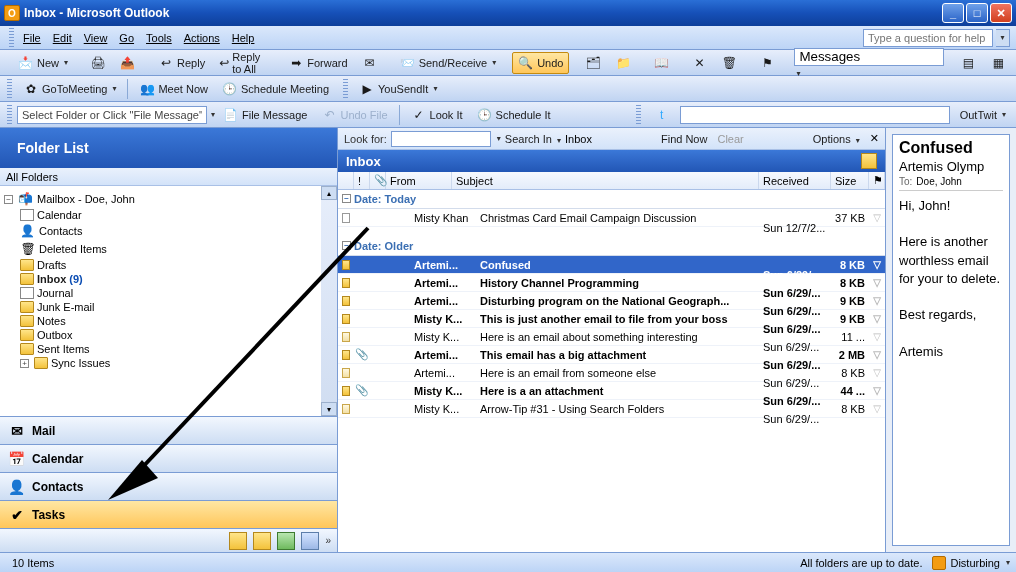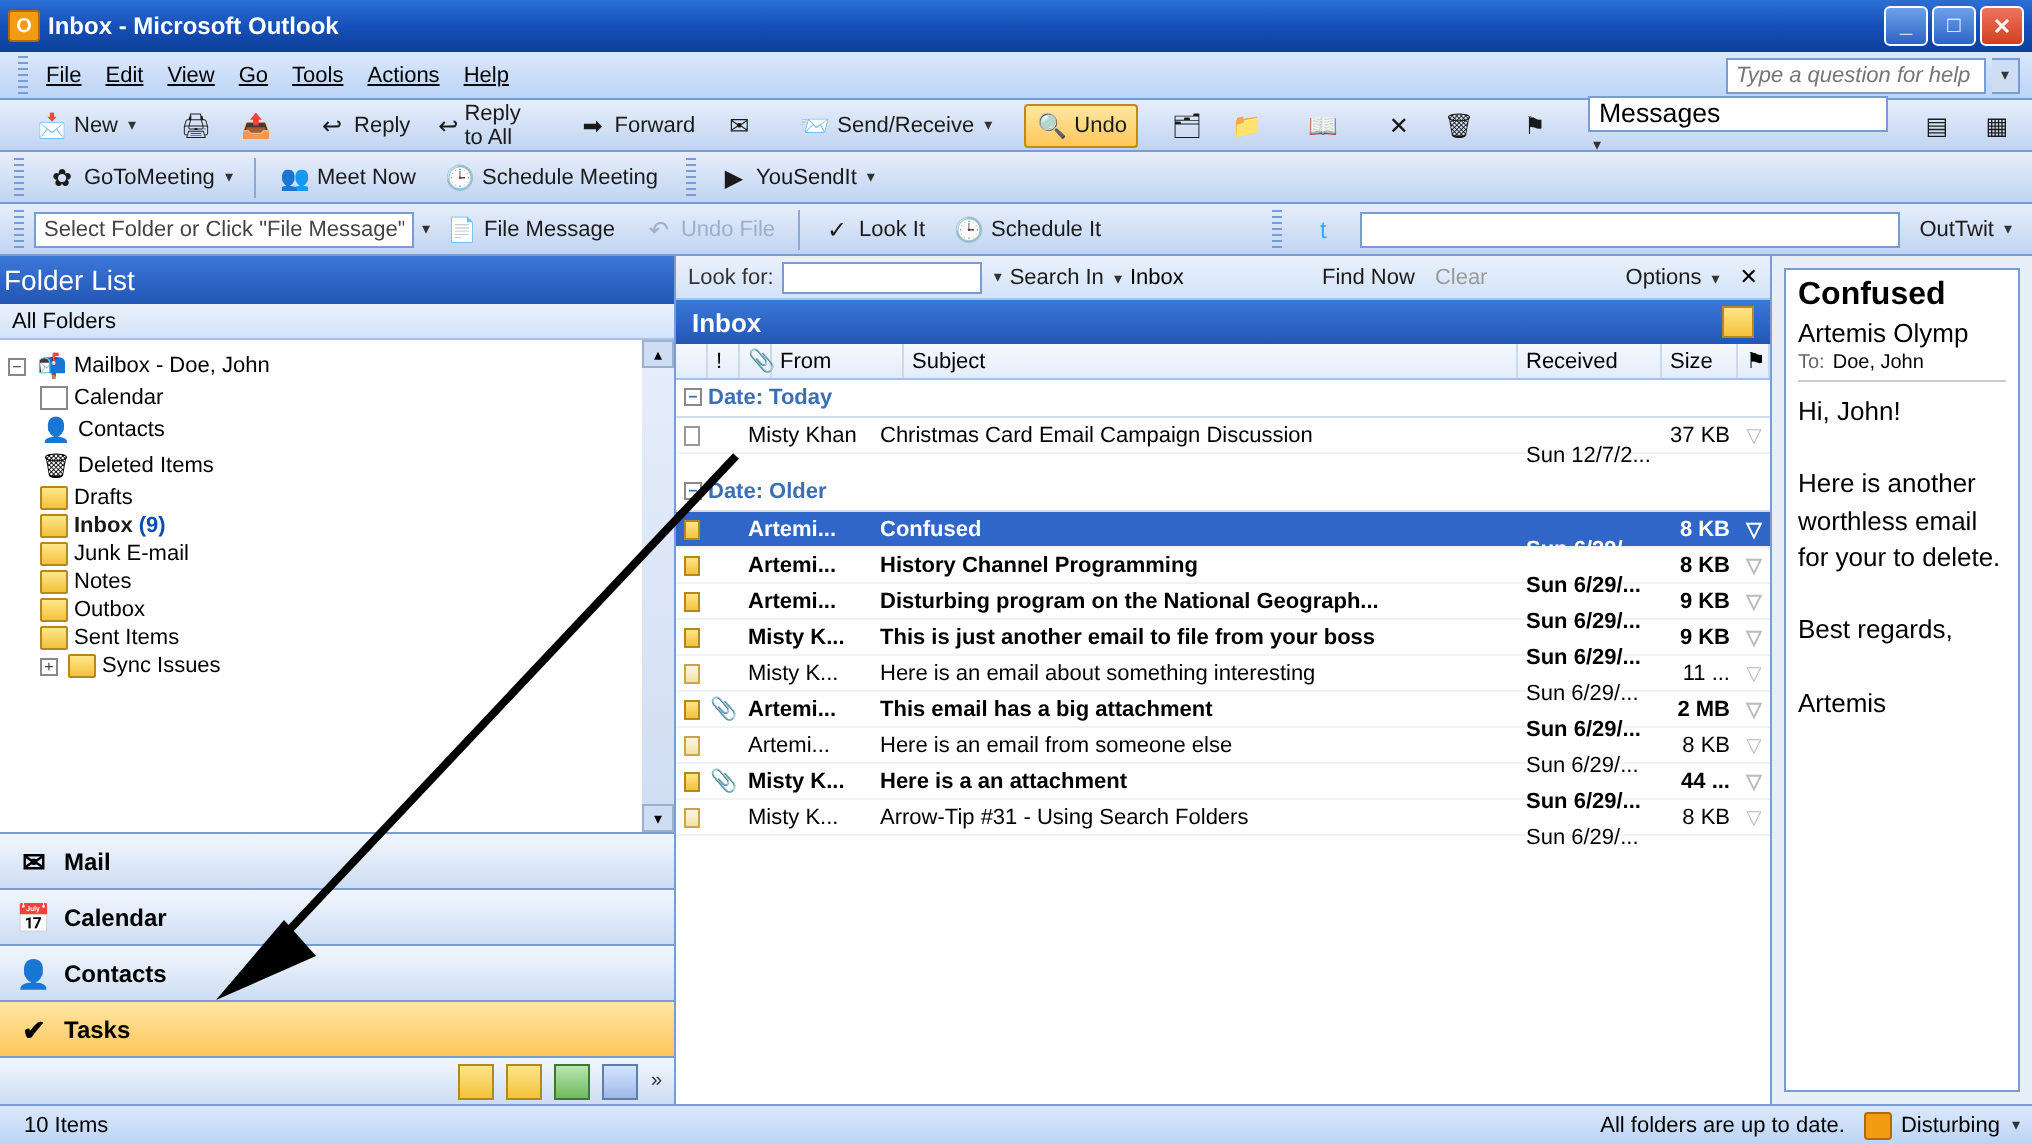--- a/index.html
+++ b/index.html
@@ -8,38 +8,38 @@
   .titlebar { height: 26px; background: linear-gradient(to bottom, #2a6fd6 0%, #1650b8 50%, #0d3f9a 100%); display: flex; align-items: center; padding: 0 4px; color:#fff;}
   .app-icon { width:16px; height:16px; background:#f39c12; border:1px solid #b36b00; display:flex; align-items:center; justify-content:center; color:#fff; font-weight:bold; font-size:10px; border-radius:2px; margin-right:4px;}
   .titlebar .title { font-weight:bold; font-size:12px;}
   .titlebar .spacer { flex:1; }
   .winbtn { width:22px; height:20px; margin-left:2px; border:1px solid #fff; border-radius:3px; background:linear-gradient(#6fa1ea,#2b64c7); display:flex; align-items:center; justify-content:center; color:#fff; font-weight:bold; font-size:11px;}
   .winbtn.close{ background:linear-gradient(#f07460,#d13f1f); border-color:#fff;}
   
   .menubar { height:24px; background:linear-gradient(#dbe8fb,#bcd4f6); border-bottom:1px solid #7a9cd4; display:flex; align-items:center; padding:0 6px;}
   .menubar .mi { padding:2px 6px; text-decoration:underline; color:#000; font-size:11px;}
   .menubar .qbox { margin-left:auto; }
-  .qbox input { width:130px; height:18px; font-size:11px; padding:0 4px; color:#888; border:1px solid #7a9cd4;font-style:italic;}
+  .qbox input { width:130px; height:18px; font-size:11px; padding:0 4px; color:#888; border:1px solid #7a9cd4;}
   .qbox .drop { width:14px; height:18px; background:#cdddf3; border:1px solid #7a9cd4; border-left:none; display:inline-flex; align-items:center; justify-content:center; vertical-align:top; font-size:8px; color:#333;}
   
   .toolbar { height:26px; background:linear-gradient(#e7eefb,#c0d4f2); border-bottom:1px solid #7a9cd4; display:flex; align-items:center; padding:0 4px; gap:2px; position:relative;}
   .tbtn { display:inline-flex; align-items:center; height:22px; padding:0 5px; border:1px solid transparent; border-radius:2px; color:#1a1a1a; gap:3px; font-size:11px;}
   .tbtn.hl{ background:linear-gradient(#ffe7a3,#ffc65a); border:1px solid #c48a10;}
   .tsep{ width:1px; height:20px; background:#8aa9d6; margin:0 3px;}
   .tgrip{ width:5px; height:20px; background:repeating-linear-gradient(#7a9cd4 0 1px, transparent 1px 3px); margin:0 3px;}
   .ticon{ width:16px; height:16px; display:inline-flex; align-items:center; justify-content:center; font-size:12px;}
   .dd{ font-size:8px; color:#333; margin-left:2px;}
   .msg-select input{ width:150px; height:18px; border:1px solid #7a9cd4; padding:0 4px; color:#000;}
   .splitright{ margin-left:auto; display:flex; align-items:center; gap:4px;}
   .tbtn.disabled{ color:#9cb0cc;}
   
   .content { flex:1; display:flex; min-height:0;}
   
   .folderpane { width:338px; display:flex; flex-direction:column; border-right:1px solid #7a9cd4;}
-  .paneheader { height:24px; background:linear-gradient(#3b78d8,#2256b5); color:#fff; font-weight:normal; font-size:14px; display:flex; align-items:center; padding:0 2px;}
+  .paneheader { height:40px; background:linear-gradient(#3b78d8,#2256b5); color:#fff; font-weight:bold; font-size:14px; display:flex; align-items:center; padding:0 17px;}
   .subheader { height:18px; background:linear-gradient(#eaf1fc,#d3e3f9); border-bottom:1px solid #a9c0e6; padding:0 6px; display:flex; align-items:center; font-size:11px;}
   .tree { flex:1; overflow:auto; background:#fff; padding:4px; position:relative;}
   .tree ul{ list-style:none; padding-left:16px;}
   .tree li{ white-space:nowrap; padding:1px 0; display:flex; align-items:center; gap:3px;}
   .fico{ width:14px; height:12px;}
   .fico.folder{ background:linear-gradient(#ffe58a,#f3c23b); border:1px solid #b4881c; border-radius:1px;}
   .fico.plain{ background:#fff; border:1px solid #888;}
   .tree .bold{ font-weight:bold; color:#1a1a1a;}
   .tree .count{ color:#0b4db3; font-weight:bold;}
   .expando{ width:9px; height:9px; border:1px solid #888; font-size:8px; line-height:7px; text-align:center; color:#444; margin-right:2px; background:#fff;}
@@ -67,21 +67,21 @@
   .cols{ height:18px; background:linear-gradient(#f6f9fe,#e3ecfa); border-bottom:1px solid #a9c0e6; display:flex; align-items:center; font-size:11px;}
   .cols div{ border-right:1px solid #cbd8ed; height:100%; display:flex; align-items:center; padding:0 4px;}
   .c-sort{ width:16px;} .c-imp{ width:16px;} .c-attach{ width:16px;} .c-from{ width:66px;} .c-subject{ flex:1;} .c-rec{ width:72px;} .c-size{ width:38px;} .c-flag{ width:16px;}
   .maillist{ flex:1; overflow:auto; background:#fff; position:relative;}
   .grouphdr{ padding:3px 6px 3px 16px; color:#3b6fb3; font-weight:bold; border-bottom:1px solid #d3dceb; position:relative;}
   .grouphdr .gx{ position:absolute; left:4px; top:4px; width:9px; height:9px; border:1px solid #888; font-size:8px; line-height:7px; text-align:center; background:#fff;}
   .mailrow{ display:flex; align-items:center; height:18px; border-bottom:1px solid #eef2f9;}
   .mailrow.sel{ background:#3166c9; color:#fff;}
   .mailrow.bold{ font-weight:bold;}
   .mailrow .cell{ padding:0 4px; overflow:hidden; white-space:nowrap; text-overflow:ellipsis;}
-  .mi-type{ width:16px; display:flex; justify-content:center;} .mi-att{ width:16px; display:flex; justify-content:center;} .mi-from{ width:66px;} .mi-subj{ flex:1;} .mi-rec{ width:72px;margin-top:20px;} .mi-size{ width:38px; text-align:right;} .mi-flag{ width:16px; display:flex; justify-content:center;}
+  .mi-type{ width:16px; display:flex; justify-content:center;} .mi-att{ width:16px; display:flex; justify-content:center;} .mi-from{ width:66px;margin-left:40px;} .mi-subj{ flex:1;} .mi-rec{ width:72px;margin-top:20px;} .mi-size{ width:38px; text-align:right;} .mi-flag{ width:16px; display:flex; justify-content:center;}
   .env{ width:14px; height:10px; background:linear-gradient(#ffe58a,#f3c23b); border:1px solid #b4881c;}
   .env.read{ background:linear-gradient(#fff8e0,#f3e0a6); border-color:#c9a64a;}
   .env.cal{ background:#fff; border:1px solid #999;}
   .flag{ font-size:10px; color:#bbb;}
   .mailrow.sel .flag{ color:#fff;}
   .clip{ font-size:11px; color:#666;}
   
   .readpane{ width:130px; background:#e8eef8; display:flex; padding:6px; }
   .readbox{ flex:1; background:#fff; border:1px solid #7a9cd4; padding:4px 6px; display:flex; flex-direction:column; font-family: Georgia, "Times New Roman", serif;}
   .readbox .subj{ font-weight:bold; font-size:16px; margin-bottom:2px;}
@@ -284,20 +284,24 @@
             <span>Deleted Items</span>
           </li>
         <li>
             <span class="fico folder"></span>
             <span>Drafts</span>
           </li>
         <li>
             <span class="fico folder"></span>
             <span class="bold">Inbox</span> 
             <span class="count">(9)</span>
+          </li>
+        <li>
+            <span class="fico plain"></span>
+            <span>Journal</span>
           </li>
         <li>
             <span class="fico folder"></span>
             <span>Junk E-mail</span>
           </li>
         <li>
             <span class="fico folder" style="background:linear-gradient(#ffe58a,#f3c23b);"></span>
             <span>Notes</span>
           </li>
         <li>

